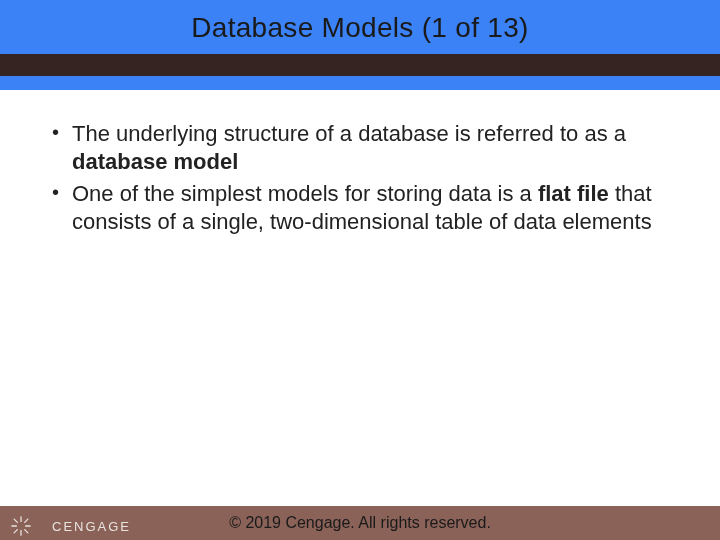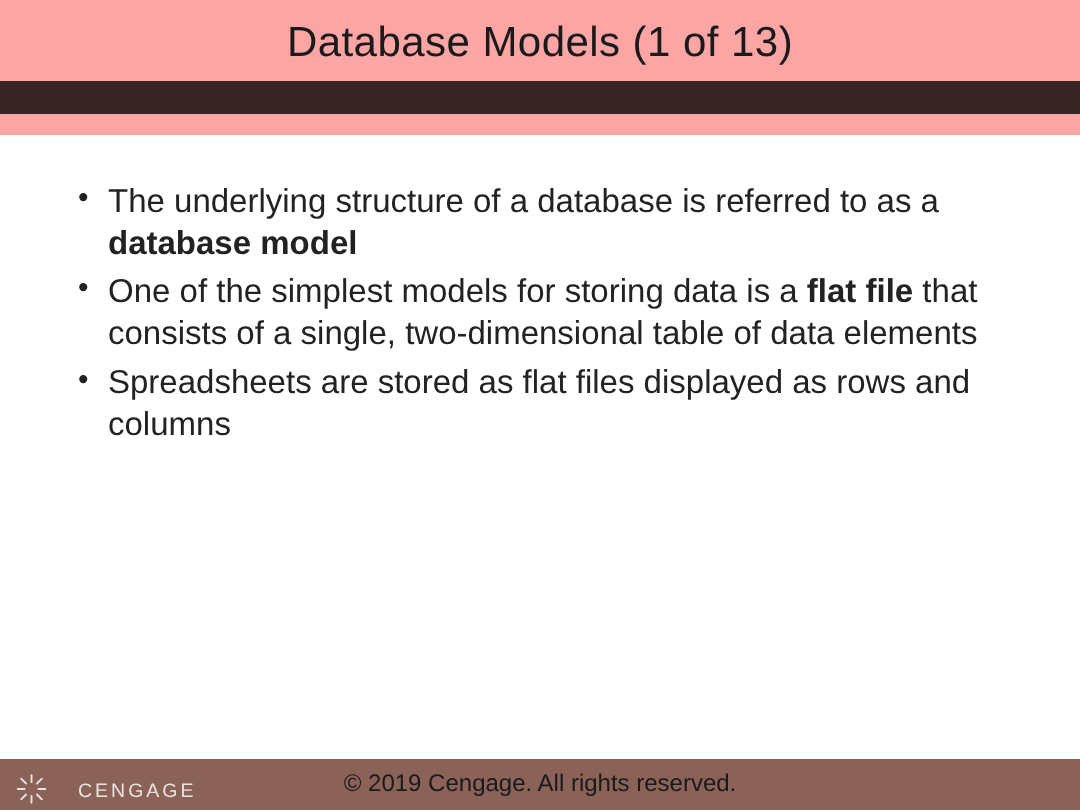--- a/index.html
+++ b/index.html
@@ -2,21 +2,21 @@
 <html><head>
 <meta charset="utf-8">
 <style>
   * { margin: 0; padding: 0; box-sizing: border-box; }
   html, body { width: 720px; height: 540px; font-family: Arial, Helvetica, sans-serif; background: #fff; }
   .slide { width: 720px; height: 540px; position: relative; background: #fff; overflow: hidden; }
 
   .title-band {
     width: 100%;
     height: 90px;
-    background: #fca5a5;
+    background: #3b82f6;
     position: relative;
     display: flex;
     align-items: flex-start;
     justify-content: center;
     padding-top: 12px;
   }
   .title-text {
     color: #1a1a1a;
     font-size: 28px;
     font-weight: 400;
@@ -95,23 +95,20 @@
   </div>
 
   <div class="content">
     <ul>
       <li>
         <span>The underlying structure of a database is referred to as a </span><span class="bold">database model</span><span></span>
       </li>
       <li>
         <span>One of the simplest models for storing data is a </span><span class="bold">flat file</span><span> that consists of a single, two-dimensional table of data elements</span>
       </li>
-      <li>
-        <span>Spreadsheets are stored as flat files displayed as rows and columns</span><span class="bold"></span><span></span>
-      </li>
     </ul>
   </div>
 
   <div class="footer">
     <div class="logo">
       <svg class="logo-burst" width="22" height="22" viewBox="0 0 24 24">
         <g stroke="#e9e3e0" stroke-width="1.4" stroke-linecap="round">
           <line x1="12" y1="2" x2="12" y2="7"></line>
           <line x1="12" y1="17" x2="12" y2="22"></line>
           <line x1="2" y1="12" x2="7" y2="12"></line>

